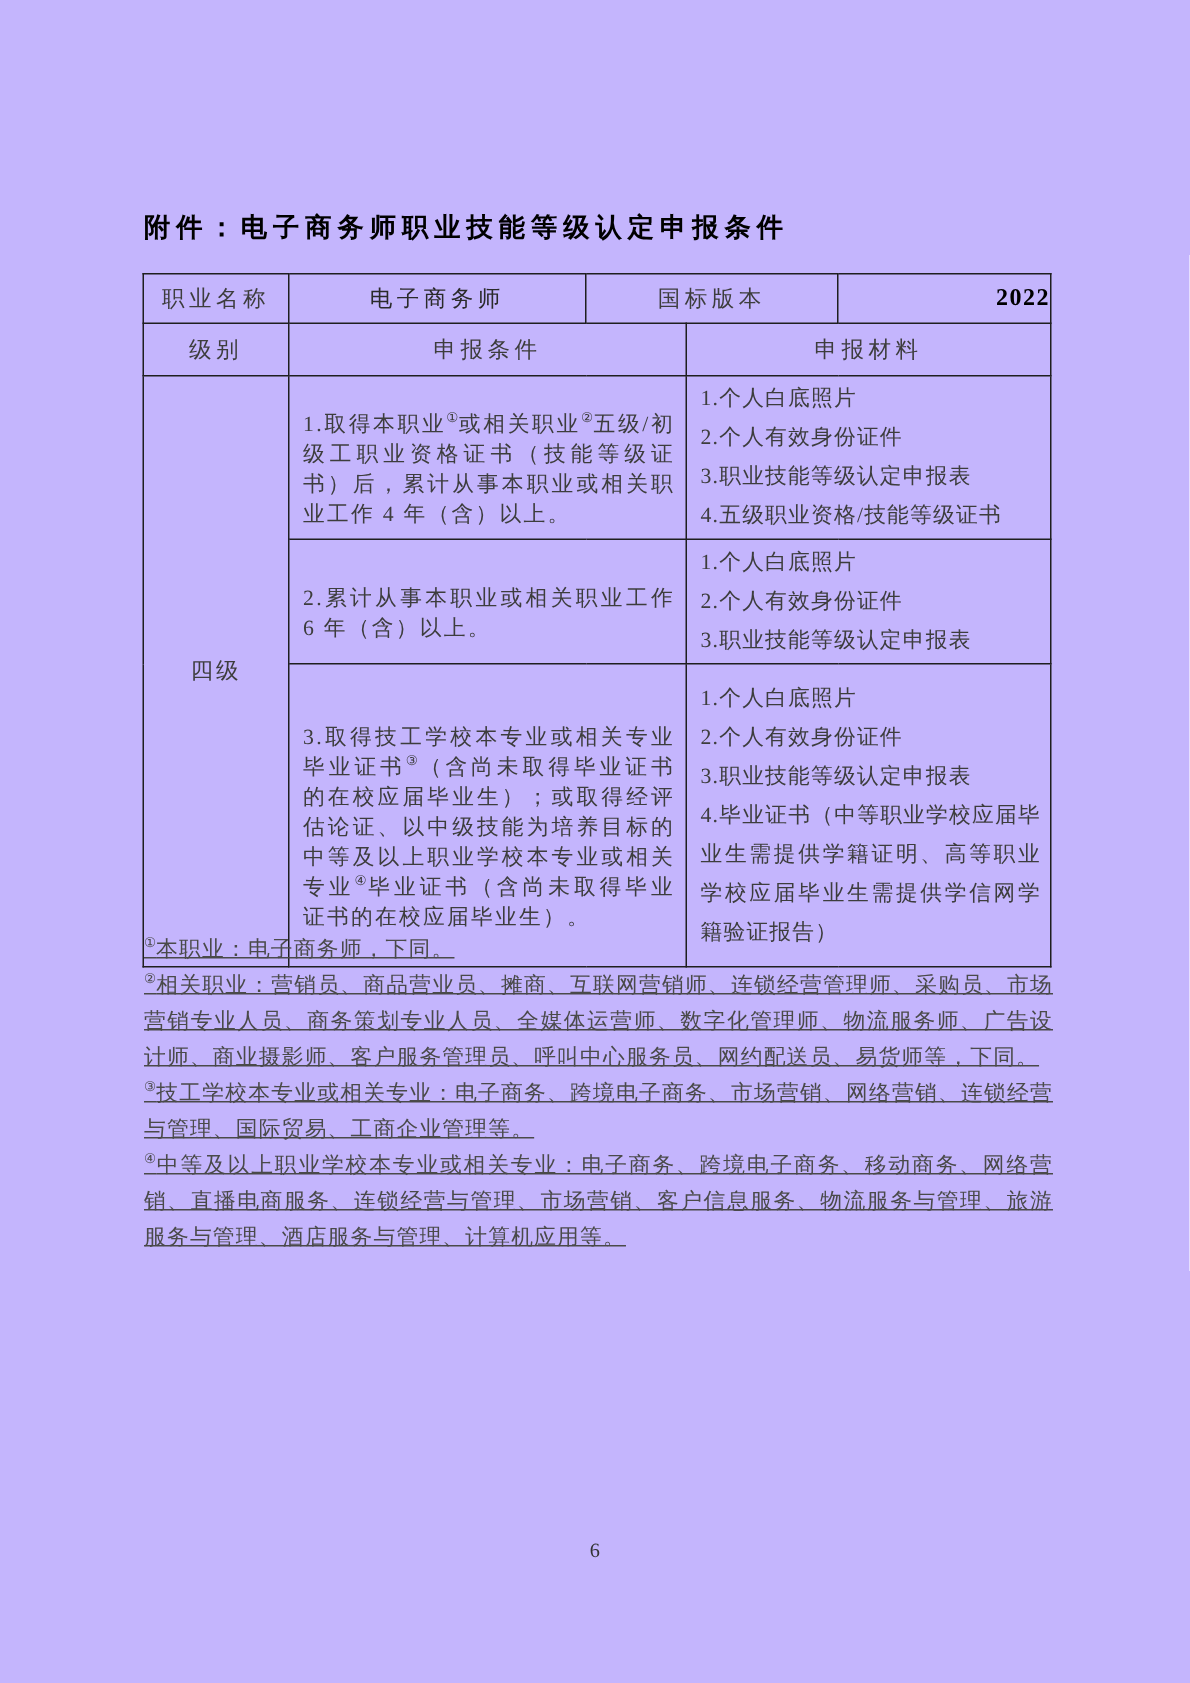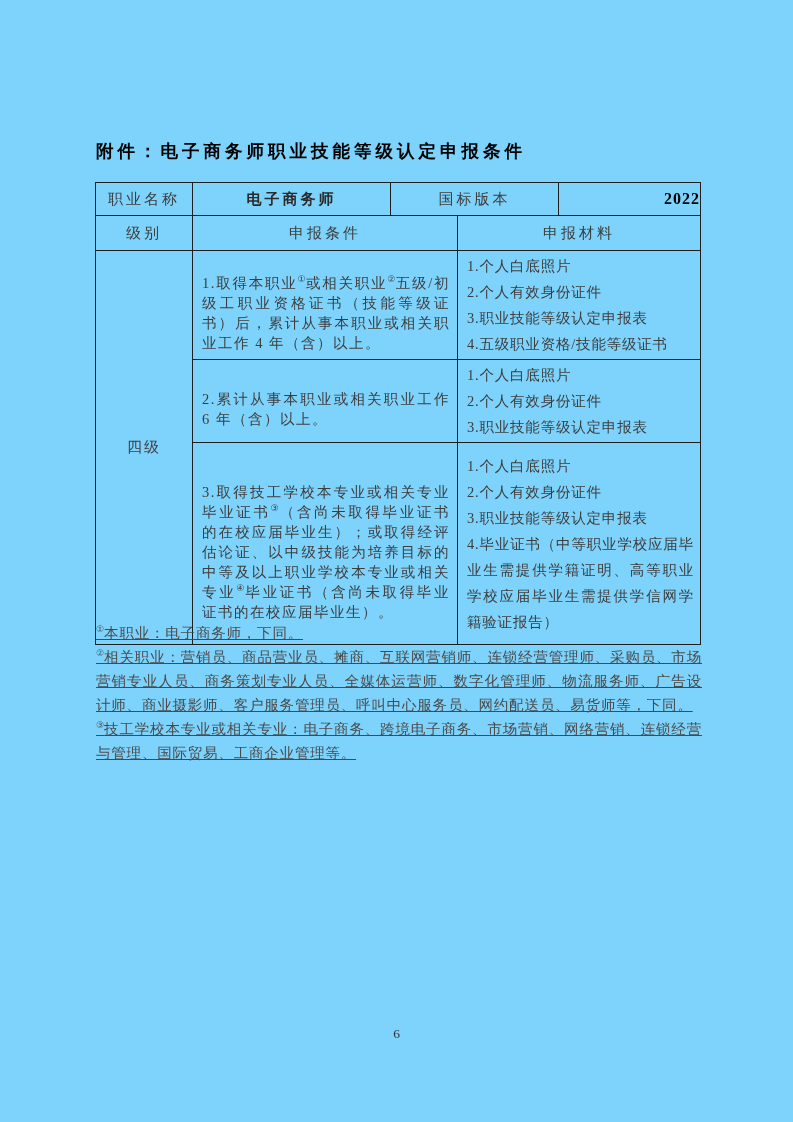--- a/index.html
+++ b/index.html
@@ -3,21 +3,21 @@
 <meta charset="utf-8">
 <style>
   * { box-sizing: border-box; margin: 0; padding: 0; }
   html, body { background: #ffffff; }
   body { font-family: "Liberation Serif", "DejaVu Serif", serif; }
 
   .page {
     position: relative;
     width: 793px;
     height: 1122px;
-    background: #7dd3fc;
+    background: #c4b5fd;
     overflow: hidden;
   }
 
   .doc-title {
     position: absolute;
     left: 96px;
     top: 139px;
     font-size: 17.5px;
     font-weight: bold;
     color: #000000;
@@ -39,21 +39,21 @@
     overflow: hidden;
   }
 
   td.hdr {
     text-align: center;
     vertical-align: middle;
     font-size: 15px;
     letter-spacing: 3px;
     color: #3d3d3d;
   }
-  td.hdr.strong { font-weight: bold; color: #2a2a2a; }
+  td.hdr.strong { font-weight: normal; color: #2a2a2a; }
   td.year-cell {
     text-align: right;
     vertical-align: middle;
     font-size: 16px;
     font-weight: bold;
     color: #000000;
     letter-spacing: 1px;
   }
   td.level-cell {
     text-align: center;
@@ -177,17 +177,18 @@
           <div>4.毕业证书（中等职业学校应届毕业生需提供学籍证明、高等职业学校应届毕业生需提供学信网学籍验证报告）</div>
         </td>
       </tr>
     </tbody>
   </table>
 
   <div class="footnotes">
     <p><sup class="fn-ref">①</sup><span>本职业：电子商务师，下同。</span></p>
     <p><sup class="fn-ref">②</sup><span>相关职业：营销员、商品营业员、摊商、互联网营销师、连锁经营管理师、采购员、市场营销专业人员、商务策划专业人员、全媒体运营师、数字化管理师、物流服务师、广告设计师、商业摄影师、客户服务管理员、呼叫中心服务员、网约配送员、易货师等，下同。</span></p>
     <p><sup class="fn-ref">③</sup><span>技工学校本专业或相关专业：电子商务、跨境电子商务、市场营销、网络营销、连锁经营与管理、国际贸易、工商企业管理等。</span></p>
+    <p><sup class="fn-ref">④</sup><span>中等及以上职业学校本专业或相关专业：电子商务、跨境电子商务、移动商务、网络营销、直播电商服务、连锁经营与管理、市场营销、客户信息服务、物流服务与管理、旅游服务与管理、酒店服务与管理、计算机应用等。</span></p>
   </div>
 
   <div class="page-number">6</div>
 
 </div>
 
 </body></html>

